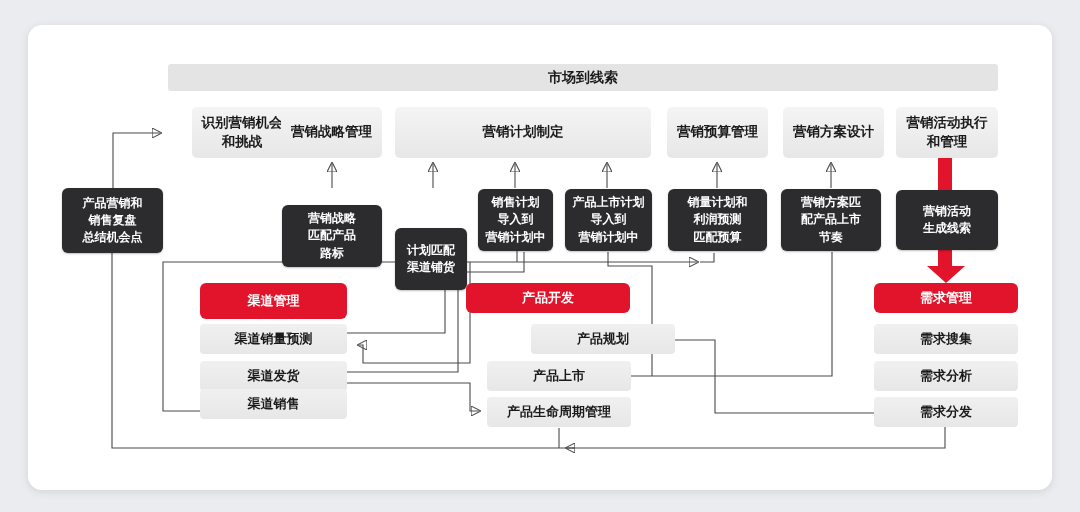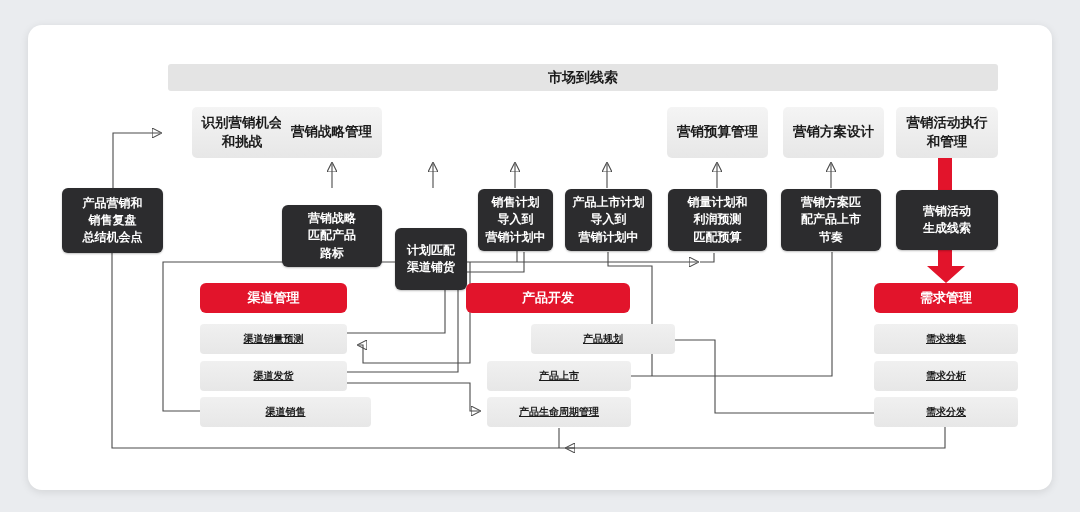--- a/index.html
+++ b/index.html
@@ -4,21 +4,21 @@
 <style>
   html,body{margin:0;padding:0;}
   body{width:1080px;height:512px;background:#eaecef;font-family:"Liberation Sans","DejaVu Sans",sans-serif;overflow:hidden;}
   #stage{position:relative;width:1080px;height:512px;padding-left:24px;}
   .card{position:absolute;left:28px;top:25px;width:1024px;height:465px;background:#ffffff;border-radius:14px;box-shadow:0 2px 8px rgba(0,0,0,.10);}
   .node{position:absolute;display:flex;align-items:center;justify-content:center;text-align:center;box-sizing:border-box;white-space:pre-line;}
   .banner{background:var(--banner-bg,#e4e4e4);color:#1a1a1a;font-weight:bold;font-size:14px;border-radius:3px;}
   .stage-hd{background:linear-gradient(#f4f4f4,#e7e7e7);color:#1a1a1a;font-weight:bold;font-size:13.5px;border-radius:5px;line-height:1.35;}
   .dark{background:var(--dark-box,#2c2c2e);color:#ffffff;font-weight:bold;font-size:12px;border-radius:6px;line-height:1.42;box-shadow:0 1px 2px rgba(0,0,0,.25);}
   .red-hd{background:var(--accent-red,#e2142b);color:#ffffff;font-weight:bold;font-size:13px;border-radius:6px;}
-  .row{background:linear-gradient(#f0f0f0,#e7e7e7);color:#1a1a1a;font-weight:bold;font-size:10px;border-radius:4px;text-decoration:underline;}
+  .row{background:linear-gradient(#f0f0f0,#e7e7e7);color:#1a1a1a;font-weight:bold;font-size:13px;border-radius:4px;}
   svg.wires{position:absolute;left:0;top:0;pointer-events:none;}
   svg.wires path{fill:none;stroke:var(--connector,#4a4a4a);stroke-width:1.1;}
   svg.wires path.fat{fill:var(--accent-red,#e2142b);stroke:none;}
 </style>
 </head>
 <body>
 
 <div id="stage">
   <div class="card"></div>
 
@@ -63,20 +63,21 @@
 
     <path class="fat" d="M938,157 h14 v33 h-14 z"></path>
     <path class="fat" d="M938,250 h14 v17 h-14 z M927,266 L965,266 L946,283 z"></path>
   </svg>
 
   <div class="node banner" style="left:168px;top:64px;width:830px;height:27px;">市场到线索</div>
 
   <div class="node stage-hd" style="left:168px;top:107px;width:100px;height:51px;margin-left:24px;">识别营销机会
 和挑战</div>
   <div class="node stage-hd" style="left:281px;top:107px;width:101px;height:51px;">营销战略管理</div>
+  <div class="node stage-hd" style="left:395px;top:107px;width:256px;height:51px;">营销计划制定</div>
   <div class="node stage-hd" style="left:667px;top:107px;width:101px;height:51px;">营销预算管理</div>
   <div class="node stage-hd" style="left:783px;top:107px;width:101px;height:51px;">营销方案设计</div>
   <div class="node stage-hd" style="left:896px;top:107px;width:102px;height:51px;">营销活动执行
 和管理</div>
 
   <div class="node dark" style="left:62px;top:188px;width:101px;height:65px;">产品营销和
 销售复盘
 总结机会点</div>
   <div class="node dark" style="left:282px;top:189px;width:100px;height:62px;margin-top:16px;">营销战略
 匹配产品
@@ -91,24 +92,24 @@
 营销计划中</div>
   <div class="node dark" style="left:668px;top:189px;width:99px;height:62px;">销量计划和
 利润预测
 匹配预算</div>
   <div class="node dark" style="left:781px;top:189px;width:100px;height:62px;">营销方案匹
 配产品上市
 节奏</div>
   <div class="node dark" style="left:896px;top:190px;width:102px;height:60px;font-family:Liberation Serif, serif;">营销活动
 生成线索</div>
 
-  <div class="node red-hd" style="left:200px;top:283px;width:147px;height:30px;">渠道管理</div>
+  <div class="node red-hd" style="left:200px;top:283px;width:147px;height:36px;">渠道管理</div>
   <div class="node row" style="left:200px;top:324px;width:147px;height:30px;">渠道销量预测</div>
   <div class="node row" style="left:200px;top:361px;width:147px;height:30px;">渠道发货</div>
-  <div class="node row" style="left:200px;top:397px;width:171px;height:30px;">渠道销售</div>
+  <div class="node row" style="left:200px;top:389px;width:147px;height:30px;">渠道销售</div>
 
   <div class="node red-hd" style="left:466px;top:283px;width:164px;height:30px;font-family:Liberation Mono, monospace;">产品开发</div>
   <div class="node row" style="left:487px;top:324px;width:144px;height:30px;margin-left:44px;">产品规划</div>
   <div class="node row" style="left:487px;top:361px;width:144px;height:30px;">产品上市</div>
   <div class="node row" style="left:487px;top:397px;width:144px;height:30px;">产品生命周期管理</div>
 
   <div class="node red-hd" style="left:874px;top:283px;width:144px;height:30px;">需求管理</div>
   <div class="node row" style="left:874px;top:324px;width:144px;height:30px;">需求搜集</div>
   <div class="node row" style="left:874px;top:361px;width:144px;height:30px;">需求分析</div>
   <div class="node row" style="left:874px;top:397px;width:144px;height:30px;">需求分发</div>

